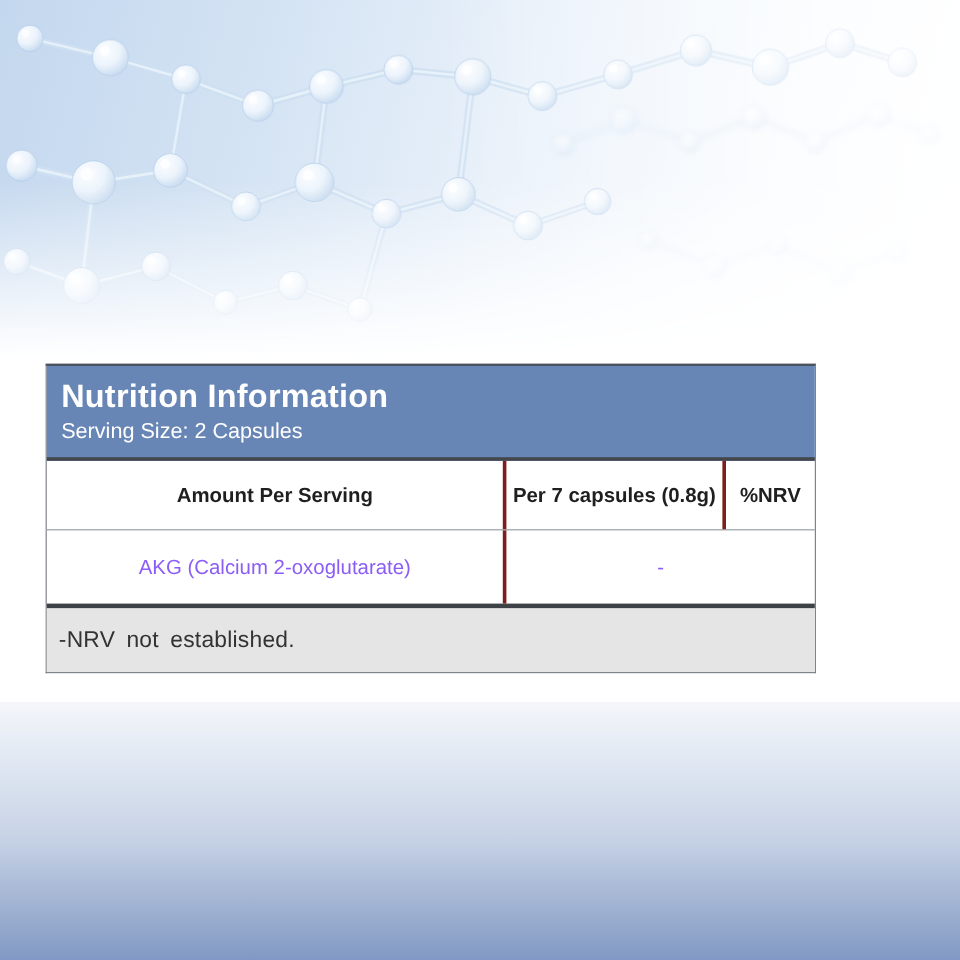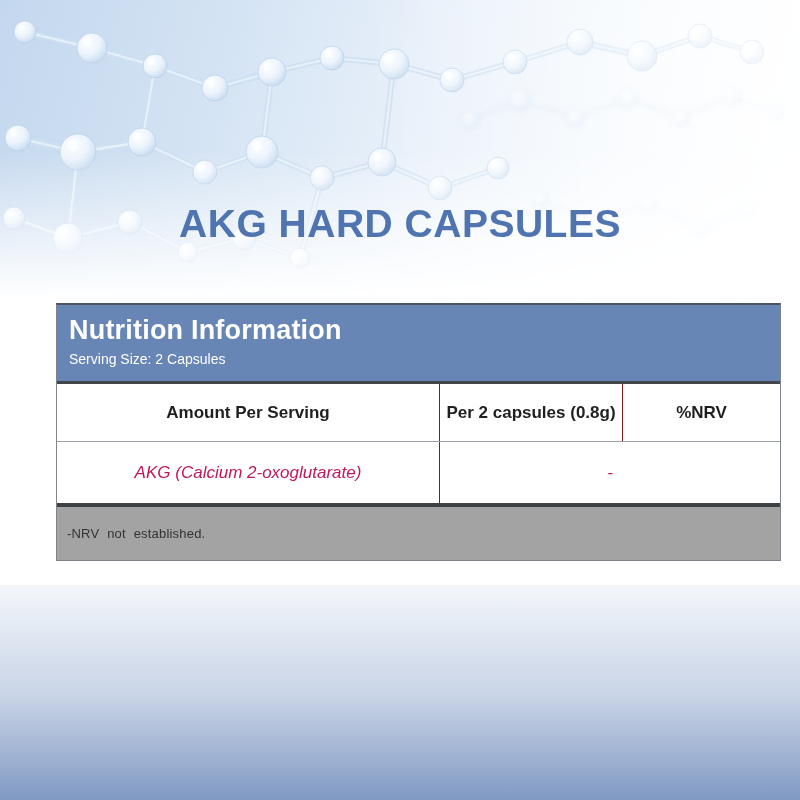--- a/index.html
+++ b/index.html
@@ -21,51 +21,51 @@
   .product-title{
     position:absolute;top:202px;left:0;width:800px;
     text-align:center;
     font-size:39px;font-weight:700;letter-spacing:0.5px;
     color:#4f74af;
     margin:0;
   }
 
   
   .ntable{
-    position:absolute;top:303px;left:56px;width:725px;
+    position:absolute;top:303px;left:38px;width:642px;
     box-sizing:border-box;
     background:#ffffff;
     border:1px solid #7f848a;
     border-top:2px solid #4a5260;
     color:#2b2b2b;
   }
   .nt-head{
     background:#6785b5;color:#ffffff;
     padding:9px 12px 10px 12px;
     border-bottom:3px solid #43474c;
   }
   .nt-title{font-size:27px;font-weight:700;line-height:33px;letter-spacing:0.2px;}
-  .nt-sub{font-size:14px;line-height:24px;font-weight:400;}
+  .nt-sub{font-size:18px;line-height:24px;font-weight:400;}
 
   .nt-row{display:flex;align-items:stretch;}
   .nt-cell{
     display:flex;align-items:center;justify-content:center;
     text-align:center;box-sizing:border-box;
   }
   .c1{flex:0 0 383px;}
   .c2{flex:0 0 183px;}
   .c3{flex:1 1 auto;text-align:center;}
-  .c1,.c2{border-right:1px solid #7f1d1d;}
+  .c1,.c2{border-right:3px solid #7f1d1d;}
 
   .nt-cols{height:57px;border-bottom:1px solid #9aa0a6;font-weight:700;font-size:17px;color:#1f1f1f;}
-  .nt-data{height:61px;border-bottom:4px solid #3e4246;font-size:17px;color:#be185d;font-style:italic;}
+  .nt-data{height:61px;border-bottom:4px solid #3e4246;font-size:17px;color:#8b5cf6;}
   .nt-foot{
     height:53px;display:flex;align-items:center;
-    padding-left:10px;background:#a3a3a3;
-    font-size:13px;color:#333;word-spacing:4px;letter-spacing:0.2px;
+    padding-left:10px;background:#e5e5e5;
+    font-size:19px;color:#333;word-spacing:4px;letter-spacing:0.2px;
   }
 
   
   .bottom-fade{
     position:absolute;left:0;top:585px;width:800px;height:215px;
     background:linear-gradient(180deg,#f4f6fa 0%,#e4ebf4 18%,#c8d3e6 52%,#9cafd0 82%,#8099c4 100%);
   }
 </style>
 </head>
 <body>
@@ -243,32 +243,31 @@
           <circle cx="244" cy="238" r="12" fill="url(#sph)" stroke="#b5cde9" stroke-width="0.7"></circle>
           <circle cx="240.16" cy="233.44" r="3.3600000000000003" fill="#ffffff" opacity="0.9"></circle>
           <circle cx="300" cy="258" r="10" fill="url(#sph)" stroke="#b5cde9" stroke-width="0.7"></circle>
           <circle cx="296.8" cy="254.2" r="2.8000000000000003" fill="#ffffff" opacity="0.9"></circle>
         </g>
       <rect x="0" y="0" width="800" height="300" fill="url(#fadeR)"></rect>
       <rect x="0" y="0" width="800" height="300" fill="url(#fadeB)"></rect>
     </svg>
   </div>
 
-  <h1 class="product-title">AKG HARD CAPSULES</h1>
 
   <div class="ntable">
 
     <div class="nt-head">
       <div class="nt-title">Nutrition Information</div>
       <div class="nt-sub">Serving Size: 2 Capsules</div>
     </div>
 
     <div class="nt-row nt-cols">
       <div class="nt-cell c1">Amount Per Serving</div>
-      <div class="nt-cell c2">Per 2 capsules (0.8g)</div>
+      <div class="nt-cell c2">Per 7 capsules (0.8g)</div>
       <div class="nt-cell c3">%NRV</div>
     </div>
 
     <div class="nt-row nt-data">
       <div class="nt-cell c1">AKG (Calcium 2-oxoglutarate)</div>
       <div class="nt-cell c3">-</div>
     </div>
 
     <div class="nt-foot">-NRV not established.</div>
 

